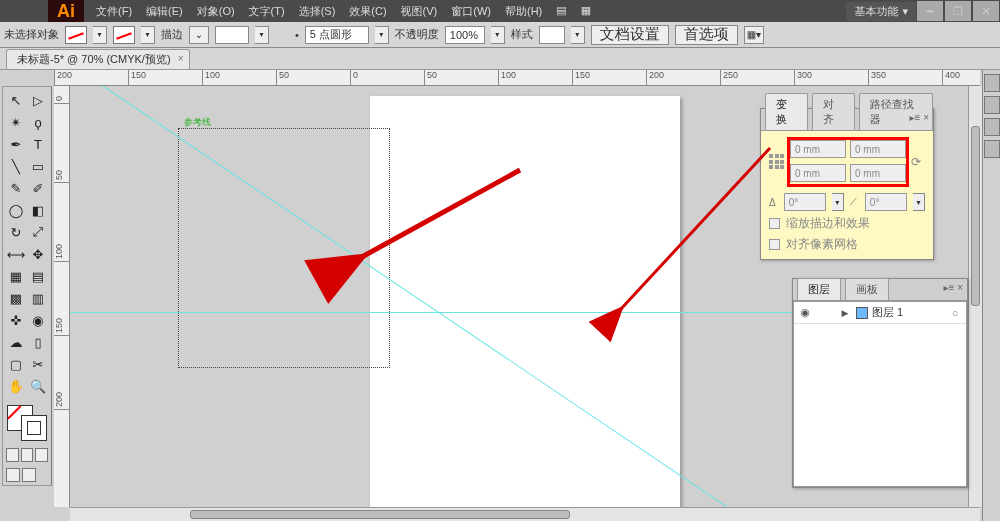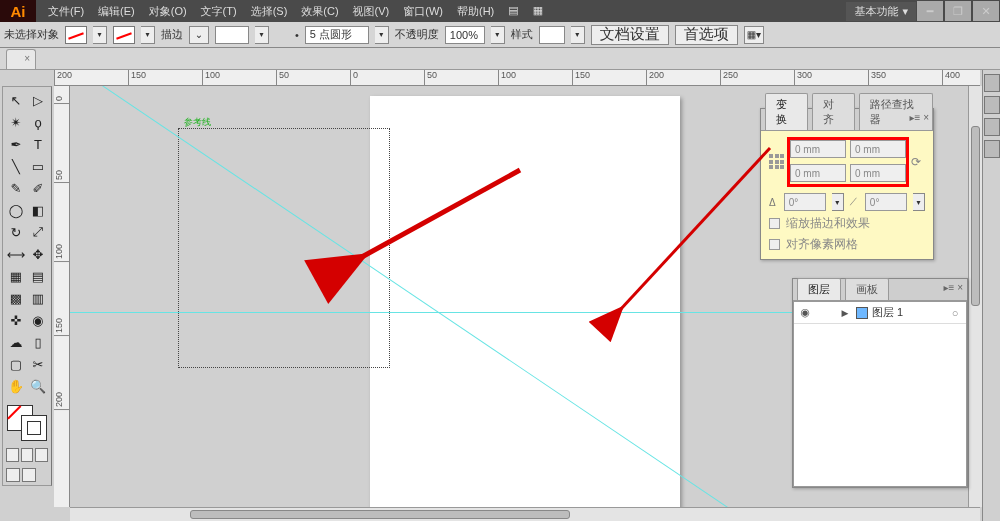--- a/index.html
+++ b/index.html
@@ -1,20 +1,20 @@
 <!DOCTYPE html>
 <html><head>
 <meta charset="utf-8">
 <style>
 * { margin: 0; padding: 0; box-sizing: border-box; font-family: "Microsoft YaHei", sans-serif; }
 body { width: 1000px; height: 521px; background: #d0d0d0; overflow: hidden; font-size: 11px; color: #333; }
 
 
 .titlebar { height: 22px; background: #4a4a4a; display: flex; align-items: center; color: #ccc; }
-.titlebar .logo { width: 36px; height: 22px; background: #2a0a0a; color: #ff8a00; font-weight: bold; display:flex;align-items:center;justify-content:center;font-size:15px;}
+.titlebar .logo { width: 36px; height: 22px; background: #2a0a0a; color: #ff8a00; font-weight: bold; display:flex;align-items:center;justify-content:center;font-size:18px;margin-left:48px;}
 .titlebar .menus { display:flex; gap:2px; padding-left:6px; flex:1; }
 .titlebar .menu { padding: 15px 6px; color:#ddd; font-size:11px; cursor:default;}
 .titlebar .mode { padding:2px 8px; color:#ddd; background:#555; display:flex;align-items:center;gap:4px;}
 .titlebar .winbtns { display:flex; }
 .titlebar .winbtn { width:26px; height:20px; background:#aaa; margin:1px; display:flex;align-items:center;justify-content:center;font-size:11px;}
 
 .controlbar { height: 26px; background: #d6d6d6; border-bottom:1px solid #888; display:flex; align-items:center; padding:0 4px; gap:6px; position:relative; }
 .controlbar .label { font-size:11px;}
 .swatch { width:22px;height:18px;border:1px solid #777;background:#fff;display:inline-block;position:relative;}
 .swatch.red-slash::after{content:"";position:absolute;left:2px;right:2px;top:50%;border-top:2px solid red;transform:rotate(-20deg);}
@@ -139,20 +139,21 @@
   <span class="label">样式</span>
   <span class="field" style="width:26px"></span>
   <span class="dropdown-caret">▾</span>
   <span class="btn">文档设置</span>
   <span class="btn">首选项</span>
   <span class="groupbtn">▦▾</span>
 </div>
 
 <div class="tabbar">
   <div class="doc-tab">
+    <span>未标题-5* @ 70% (CMYK/预览)</span>
     <span class="x">×</span>
   </div>
 </div>
 
 <div class="main">
 
   <div class="tools">
     <div class="row">
         <div class="tool">↖</div>
         <div class="tool">▷</div>

